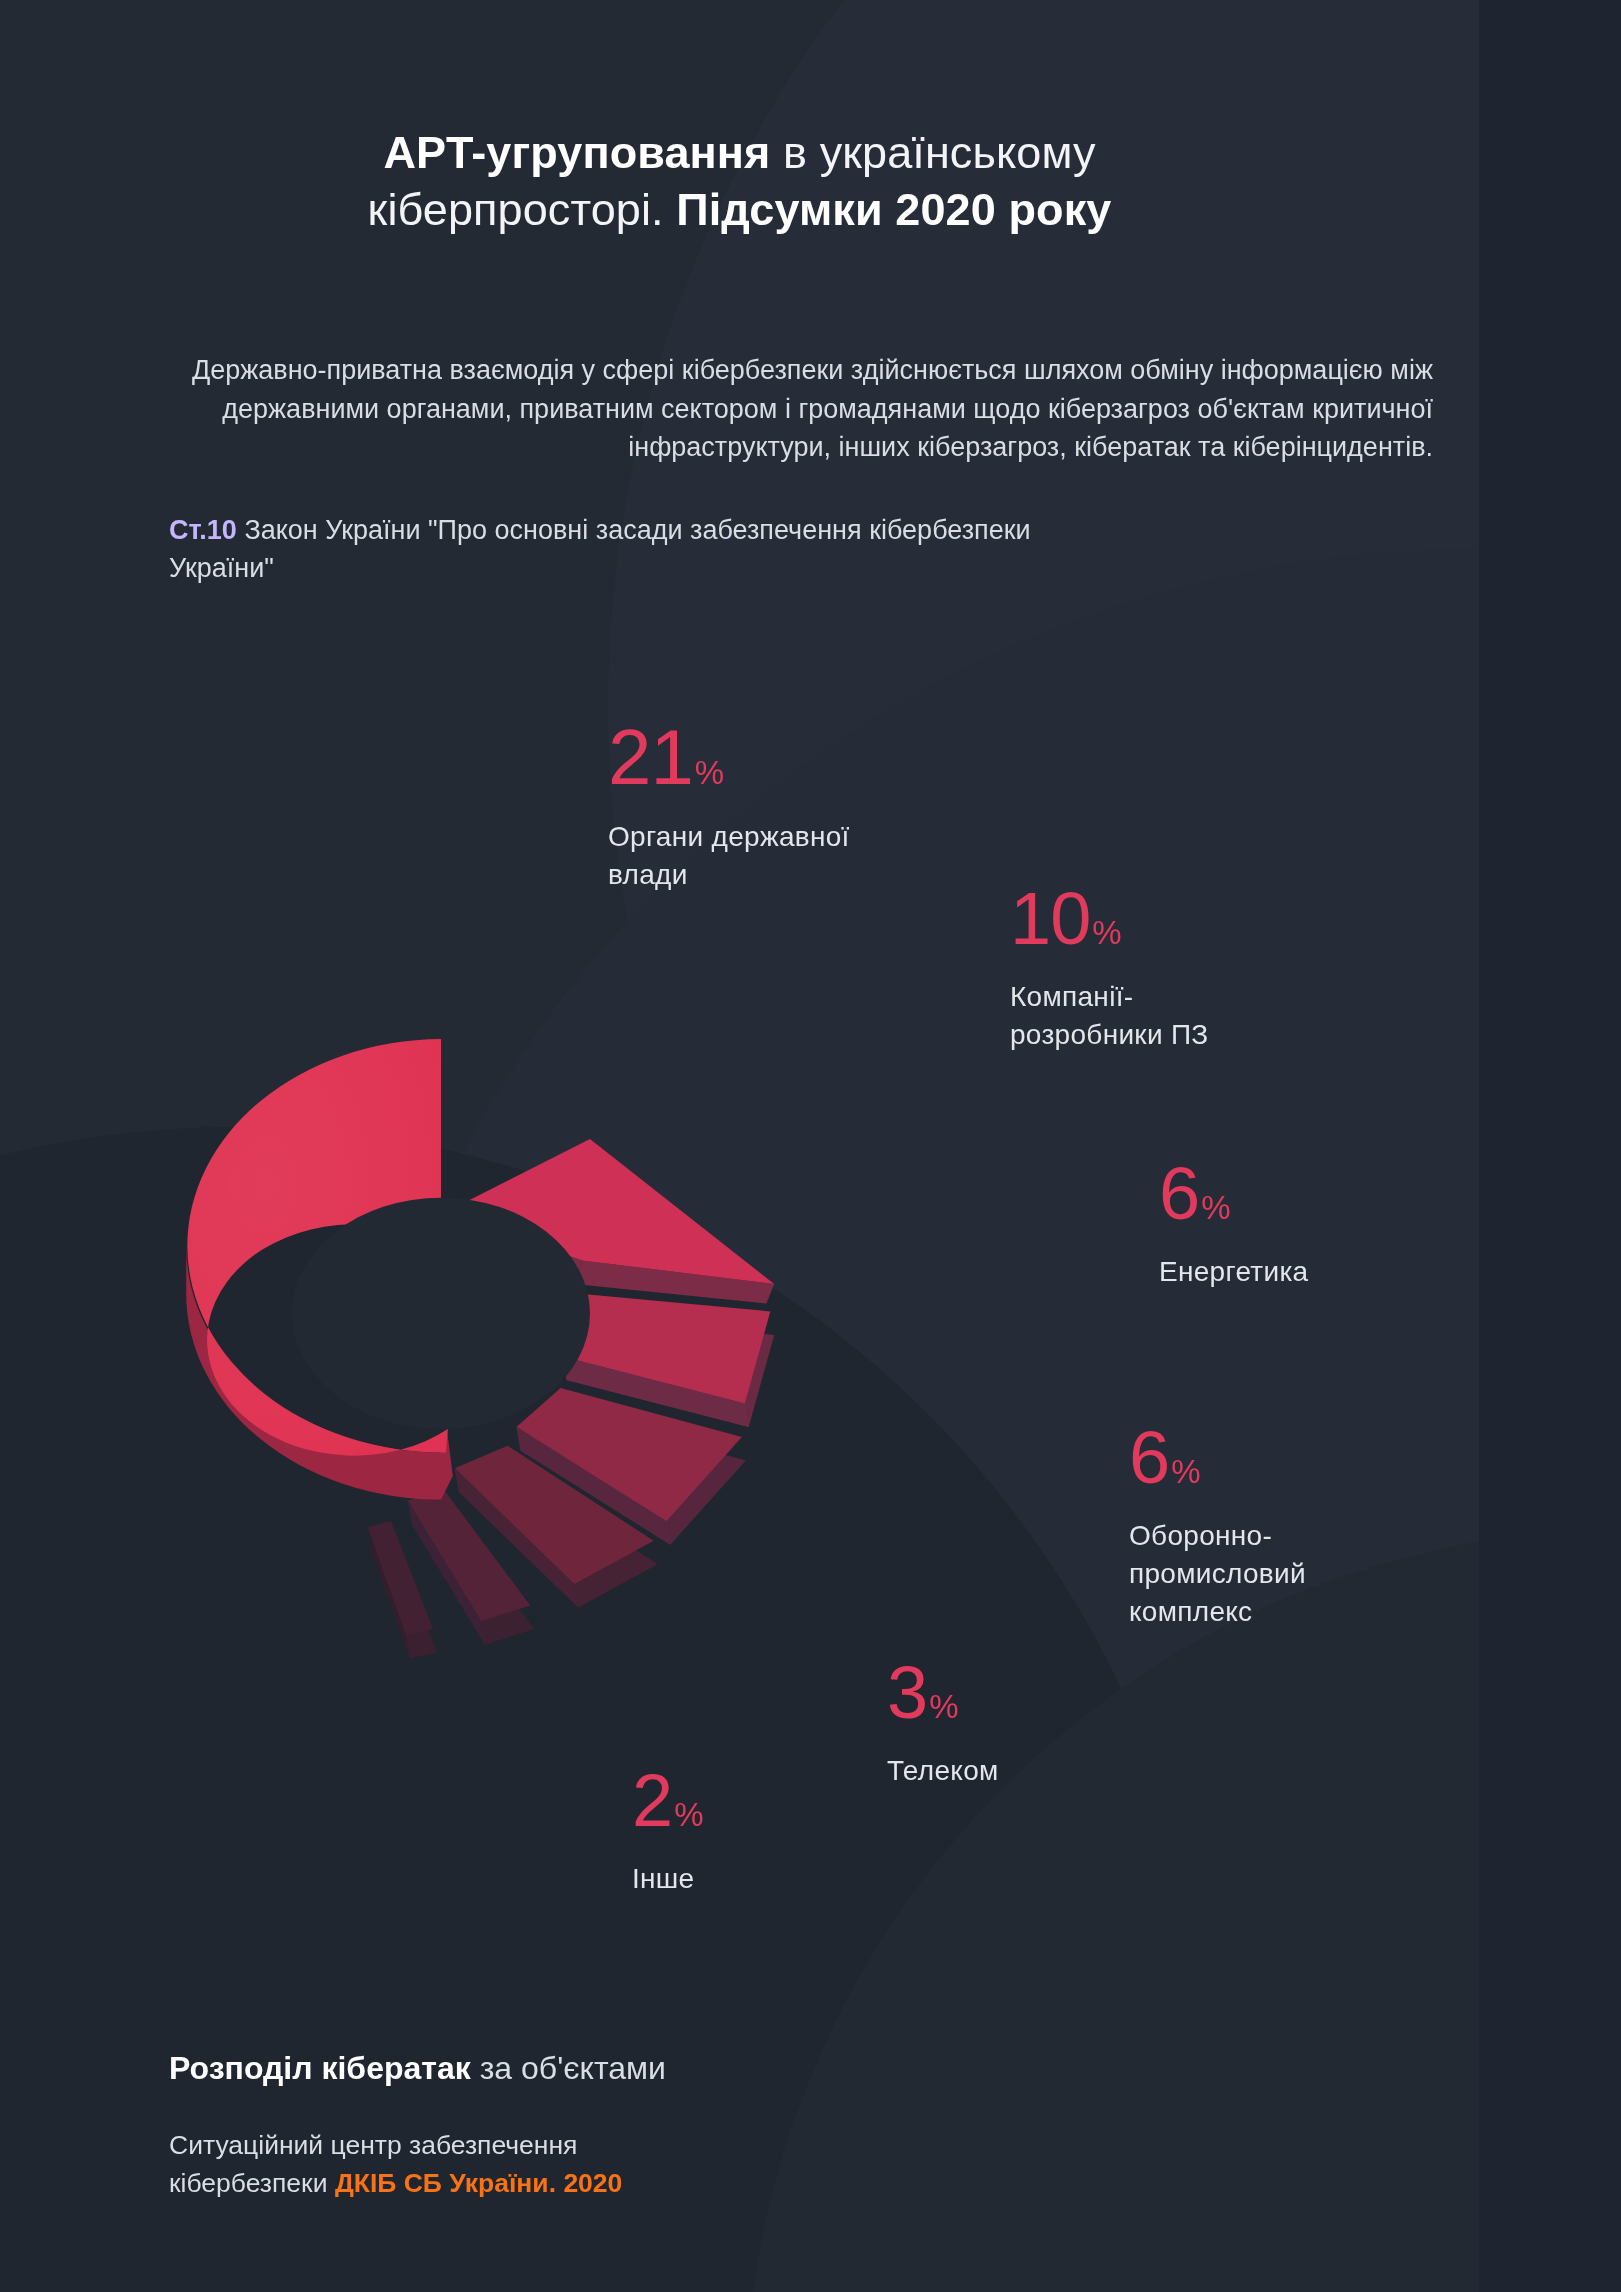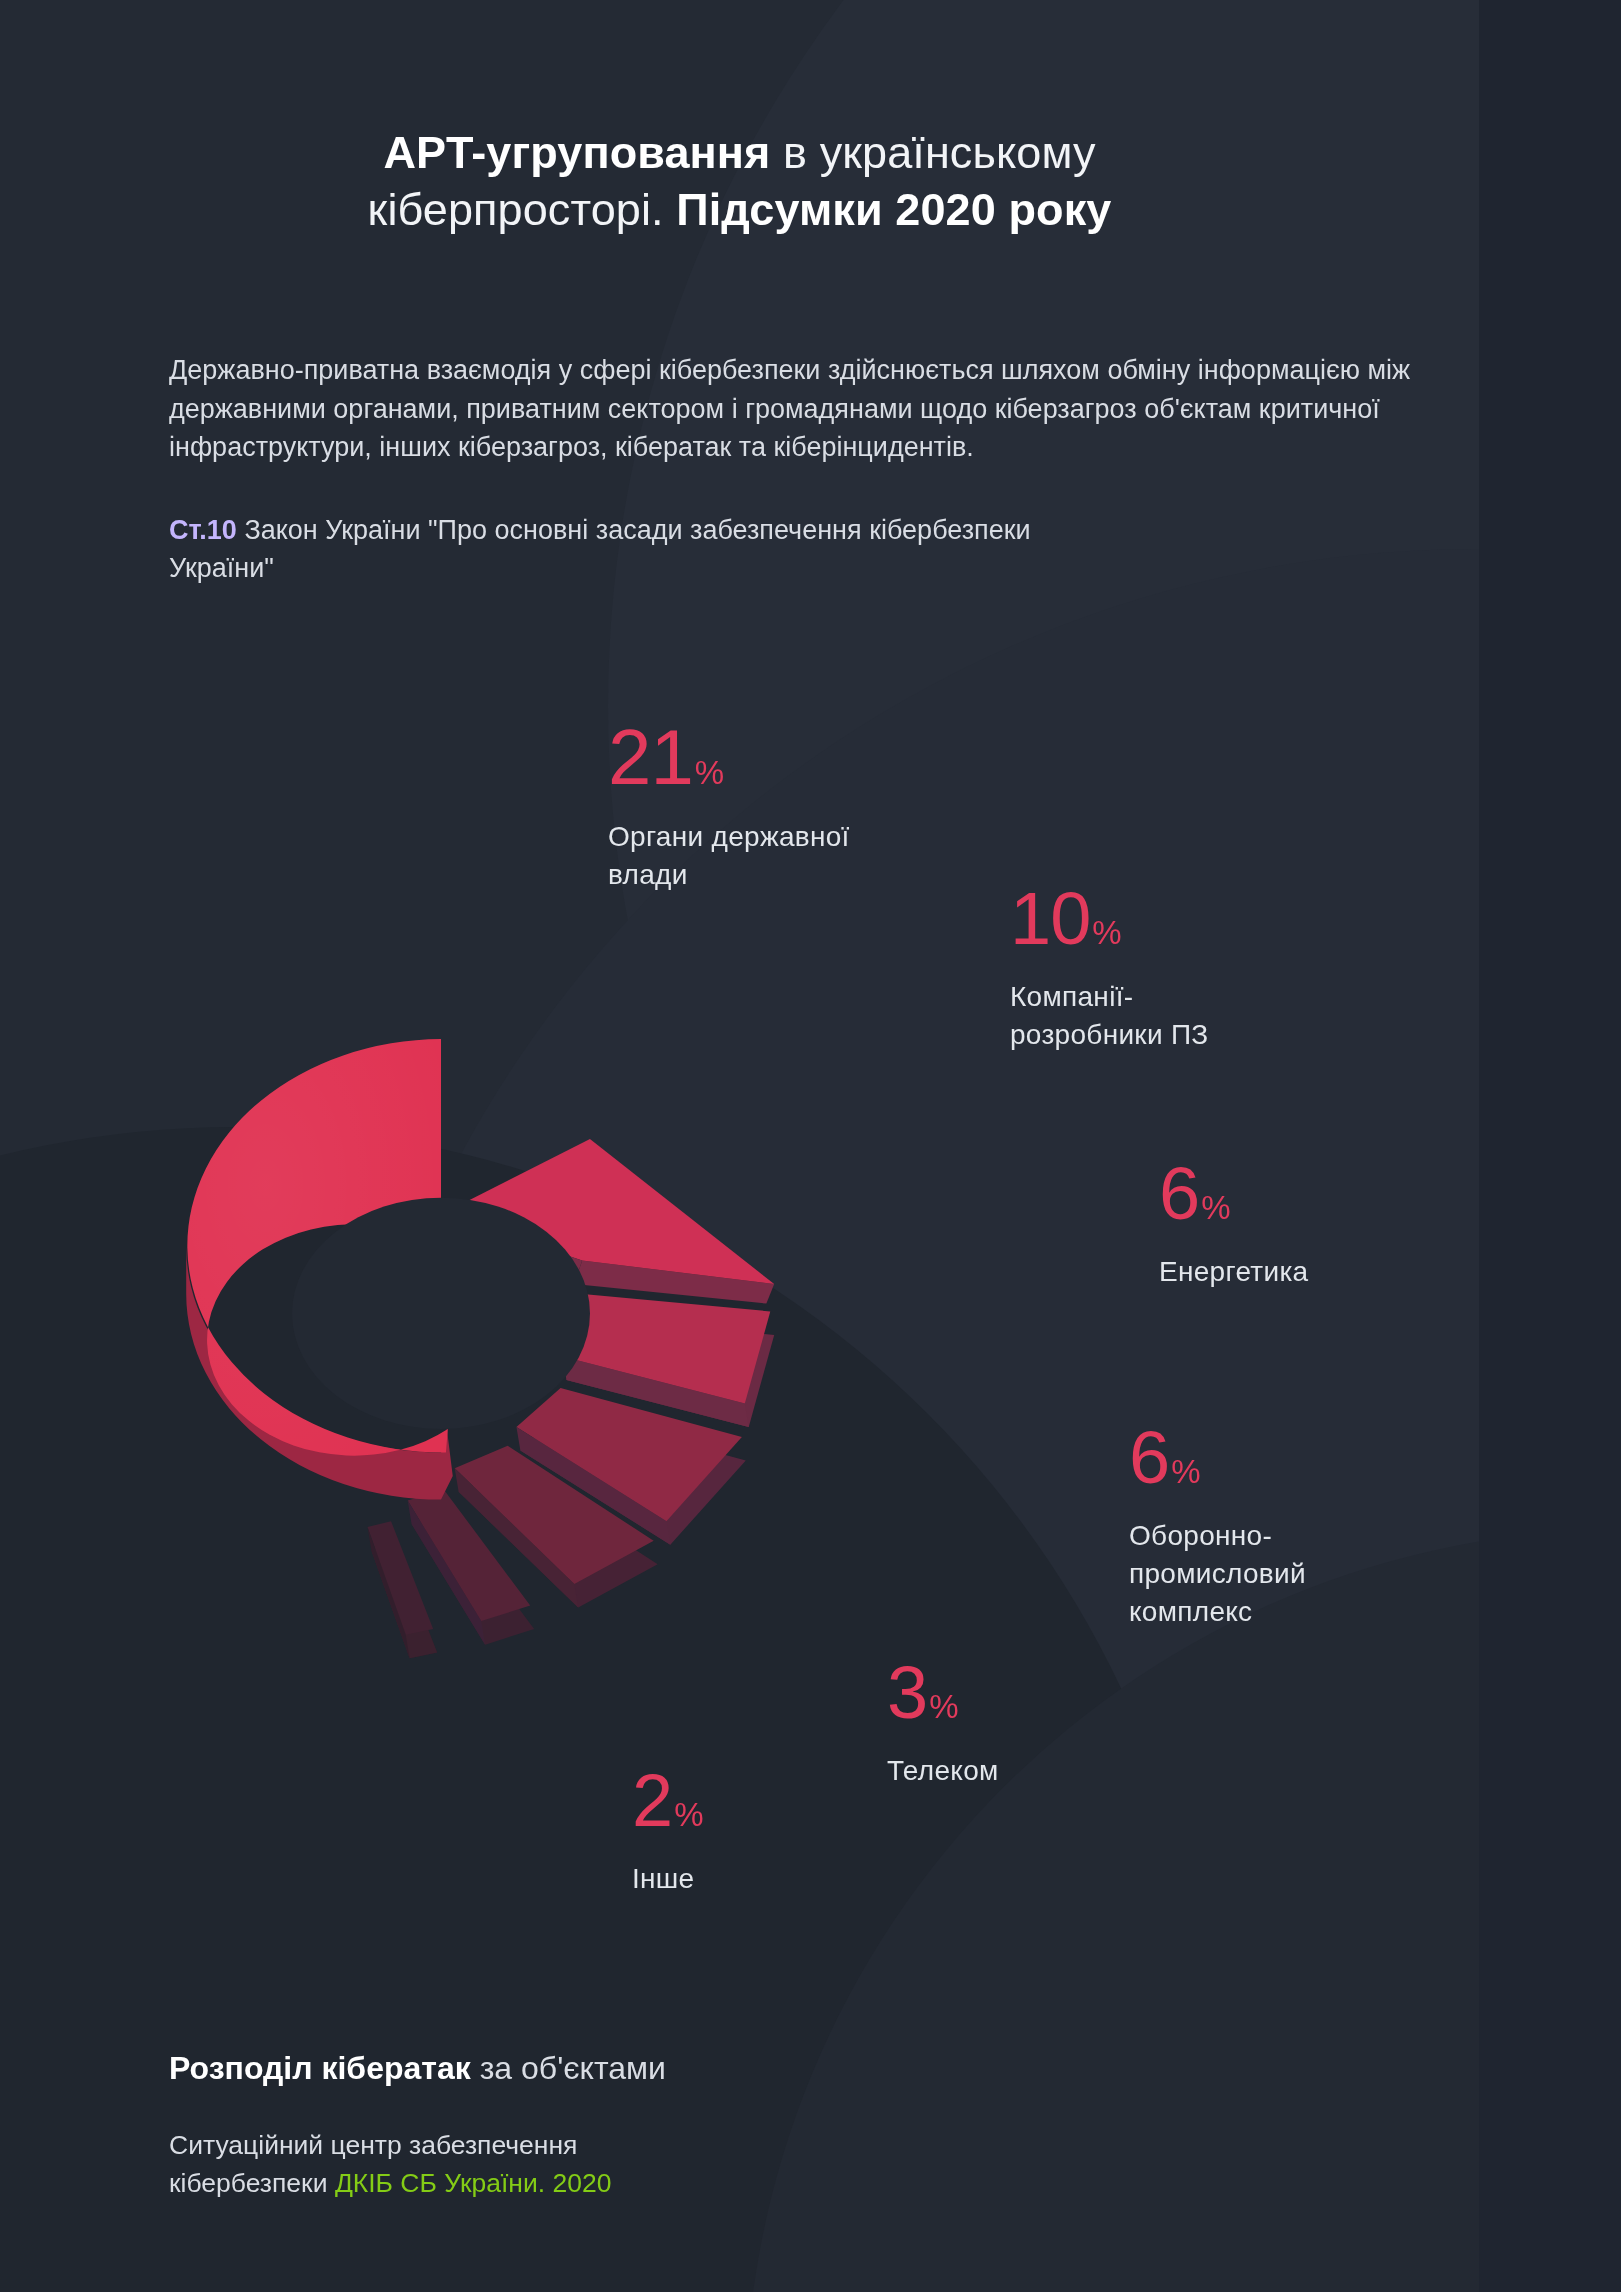--- a/index.html
+++ b/index.html
@@ -84,20 +84,21 @@
   
   .intro{
     position:absolute;
     left:169px;
     top:351px;
     width:1264px;
     color:#d9dde4;
     font-size:27px;
     line-height:1.43;
     font-weight:300;
+    text-align:right;
   }
   .cite{
     position:absolute;
     left:169px;
     top:512px;
     width:882px;
     color:#d9dde4;
     font-size:27px;
     line-height:1.4;
     font-weight:300;
@@ -169,21 +170,21 @@
   .foot-b{
     position:absolute;
     left:169px;
     top:2127px;
     width:686px;
     color:#d9dde4;
     font-size:26.5px;
     line-height:1.42;
     font-weight:300;
   }
-  .foot-b b{ font-weight:400; color:#84cc16; }
+  .foot-b b{ font-weight:700; color:#f97316; }
 </style>
 </head>
 <body>
 
 <div class="poster">
 
   <div class="bg-layer">
     <div class="bg-arc-a"></div>
     <div class="bg-arc-b"></div>
     <div class="bg-arc-c"></div>

